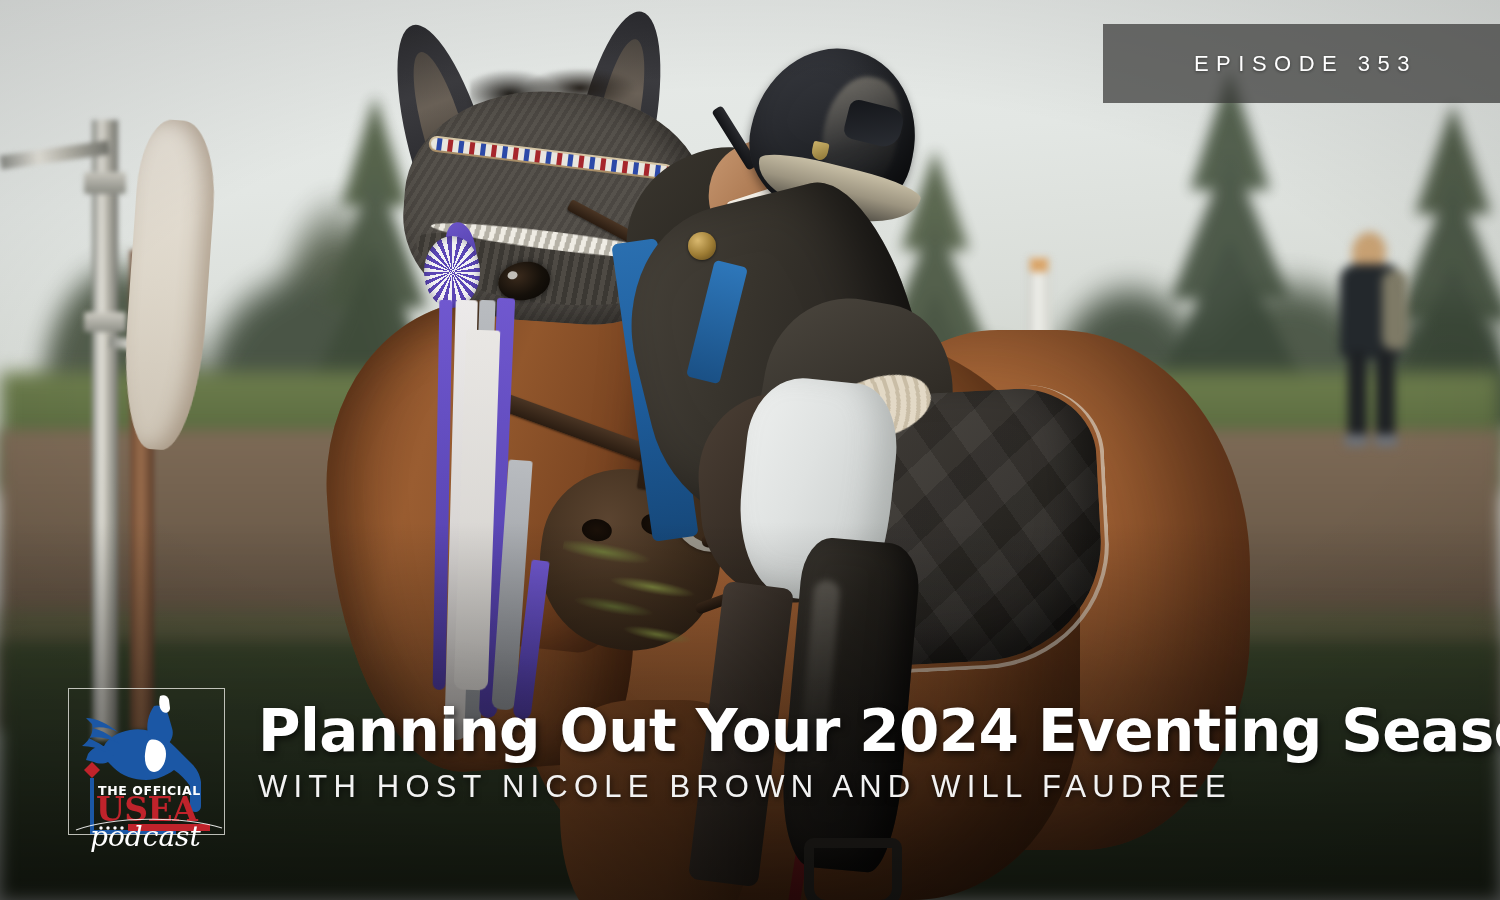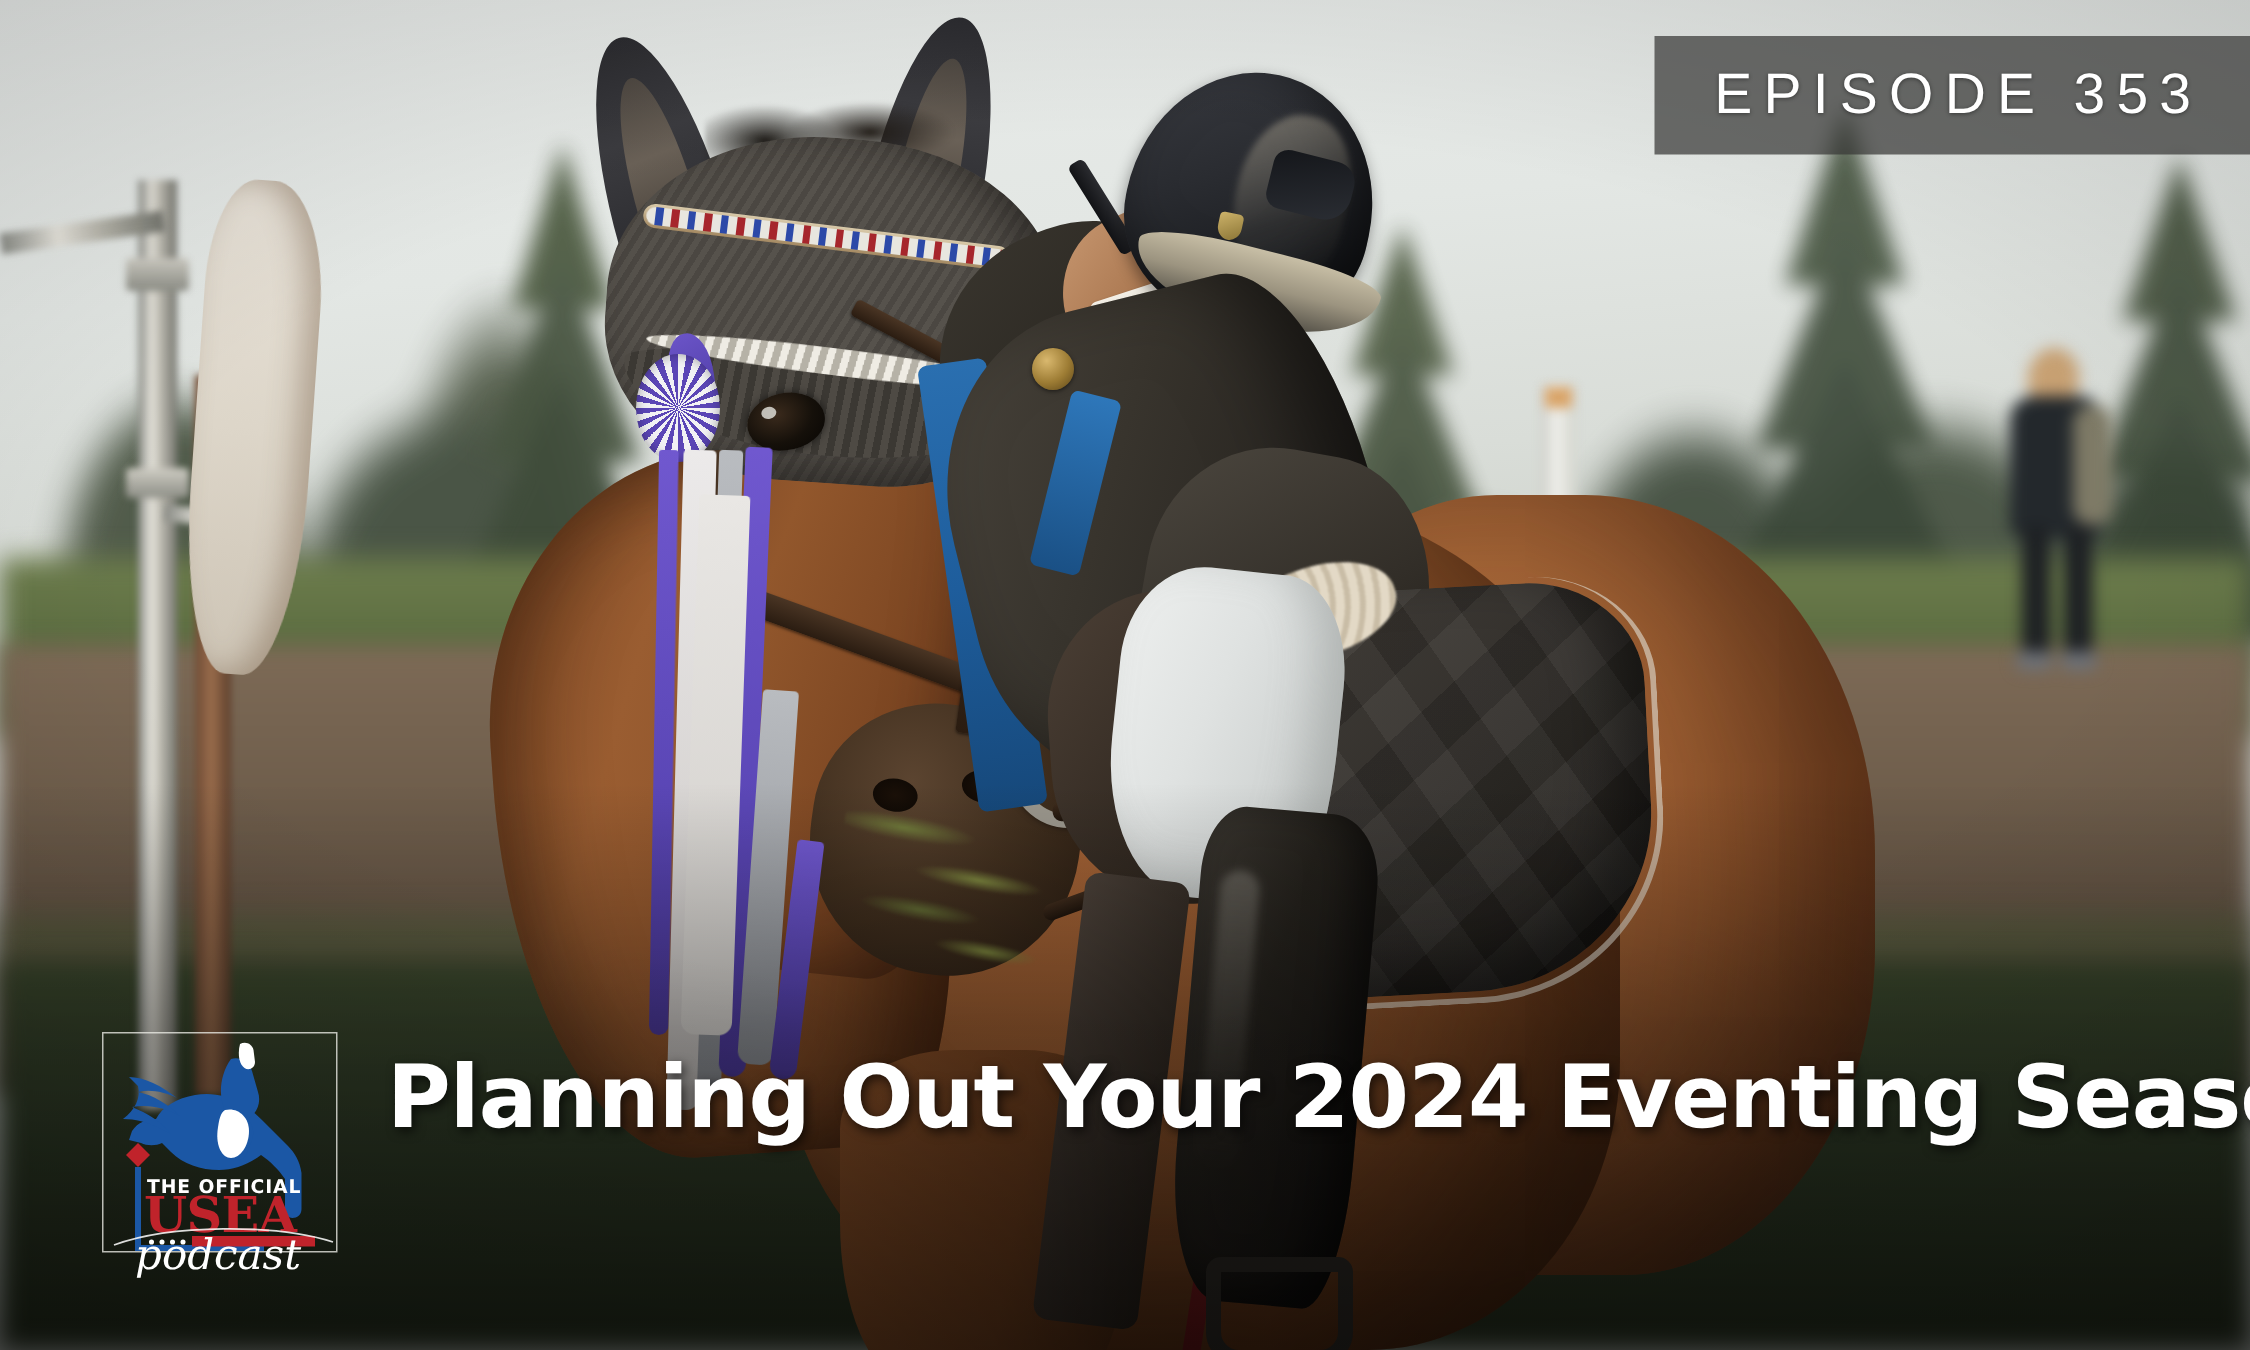--- a/index.html
+++ b/index.html
@@ -475,21 +475,21 @@
     pointer-events:none;
   }
 
   
   .episode-badge {
     position:absolute; left:1103px; top:24px; width:397px; height:79px;
     background: rgba(56,56,54,.72);
     display:flex; align-items:center; justify-content:center;
   }
   .episode-badge span {
-    color:#fff; font-size:38px; font-weight:400;
+    color:#fff; font-size:22px; font-weight:400;
     letter-spacing: 7.5px;
     text-shadow: 0 1px 3px rgba(0,0,0,.45);
     padding-left: 8px;
   }
 
   .title-block {
     position:absolute; left:258px; top:700px; width:1200px;
   }
   .ep-title {
     color:#fff;
@@ -671,20 +671,21 @@
 
     <div class="vignette"></div>
   </div>
 
   <div class="episode-badge">
     <span>EPISODE 353</span>
   </div>
 
   <div class="title-block">
     <div class="ep-title">Planning Out Your 2024 Eventing Season</div>
+    <div class="ep-sub">WITH HOST NICOLE BROWN AND WILL FAUDREE</div>
   </div>
 
   <div class="logo">
     <div class="logo-frame"></div>
     <svg width="157" height="147" viewBox="0 0 157 147">
 
       <g fill="#1b57a5">
         <path d="M20 66 C24 60 30 58 36 58 C40 50 50 44 62 42 C72 40 84 42 94 48
                  C100 52 106 58 112 64 L124 76 C128 80 132 86 133 94
                  L133 118 C133 122 130 124 127 124 C124 124 122 121 122 118

